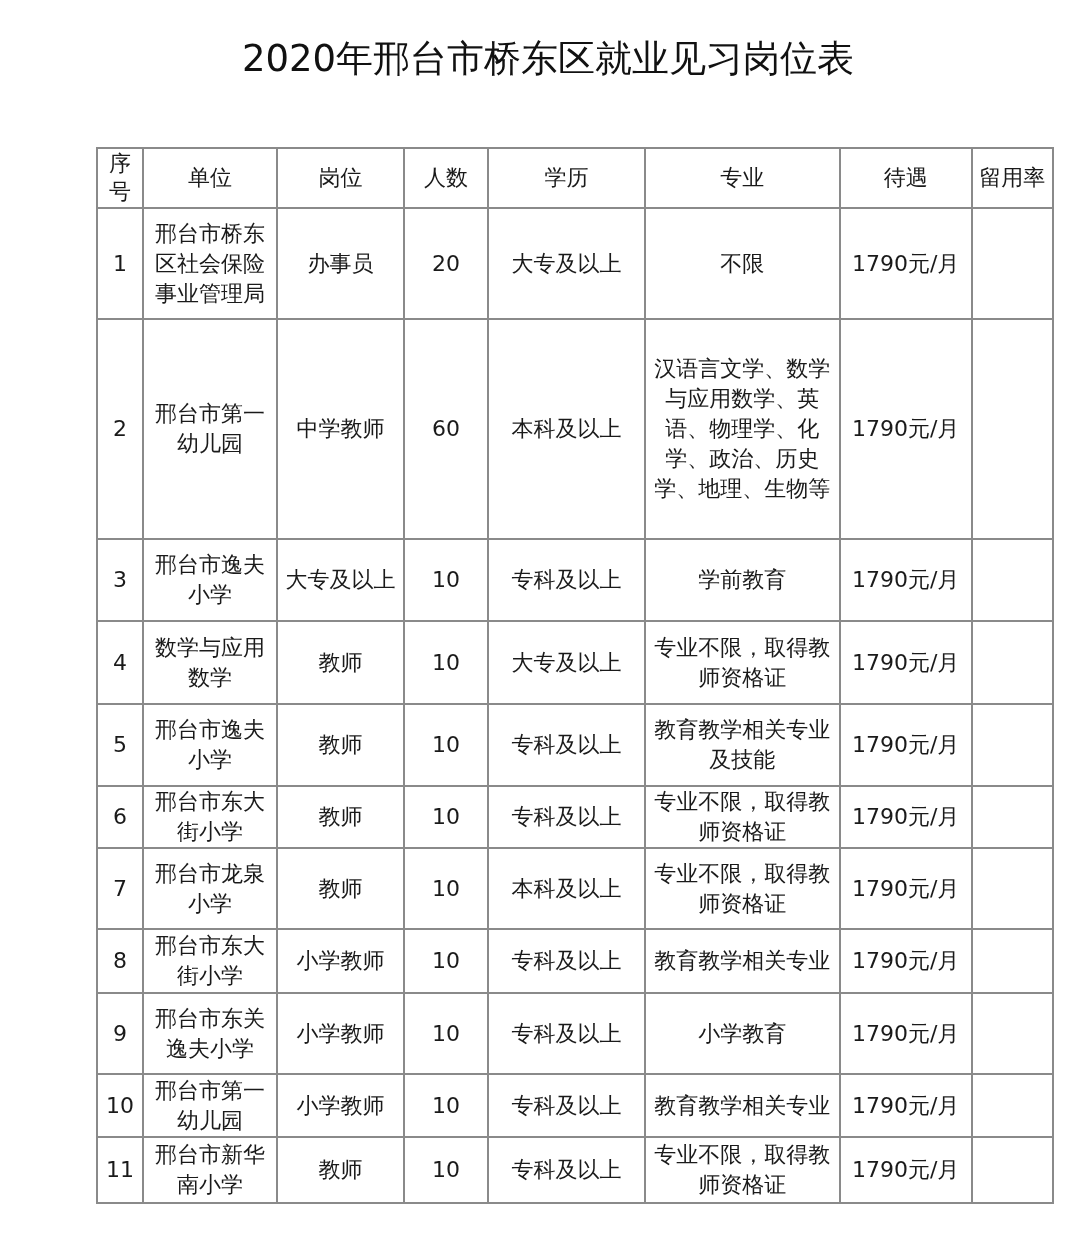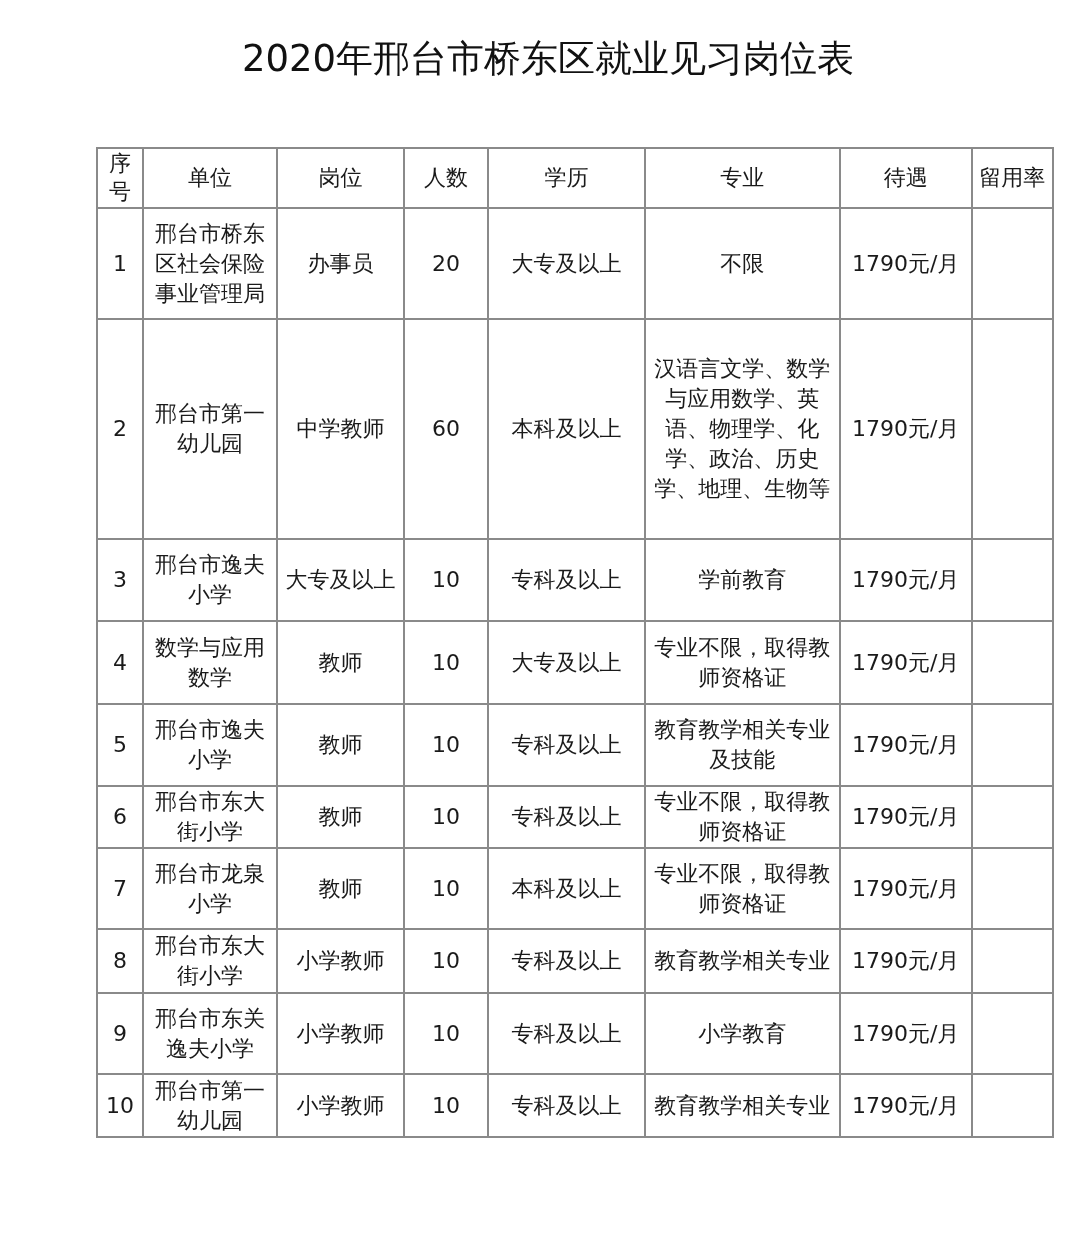--- a/index.html
+++ b/index.html
@@ -180,14 +180,24 @@
     <tr style="height:63px">
       <td>10</td>
       <td>邢台市第一幼儿园</td>
       <td>小学教师</td>
       <td>10</td>
       <td>专科及以上</td>
       <td class="major-text">教育教学相关专业</td>
       <td>1790元/月</td>
       <td></td>
     </tr>
+    <tr style="height:66px">
+      <td>11</td>
+      <td>邢台市新华南小学</td>
+      <td>教师</td>
+      <td>10</td>
+      <td>专科及以上</td>
+      <td class="major-text">专业不限，取得教师资格证</td>
+      <td>1790元/月</td>
+      <td></td>
+    </tr>
   </tbody>
 </table>
 
 </body></html>

